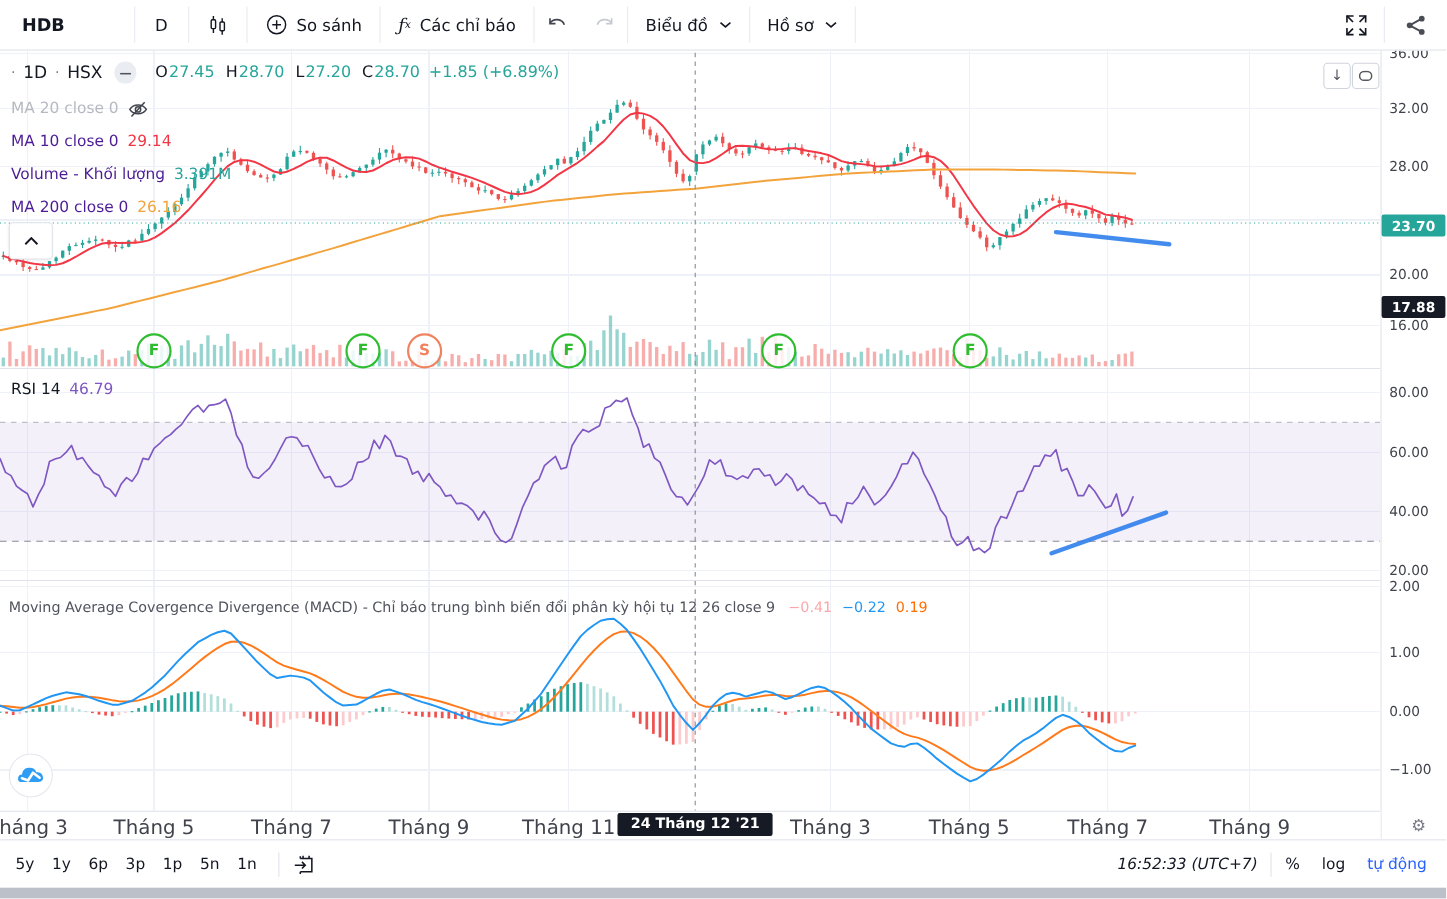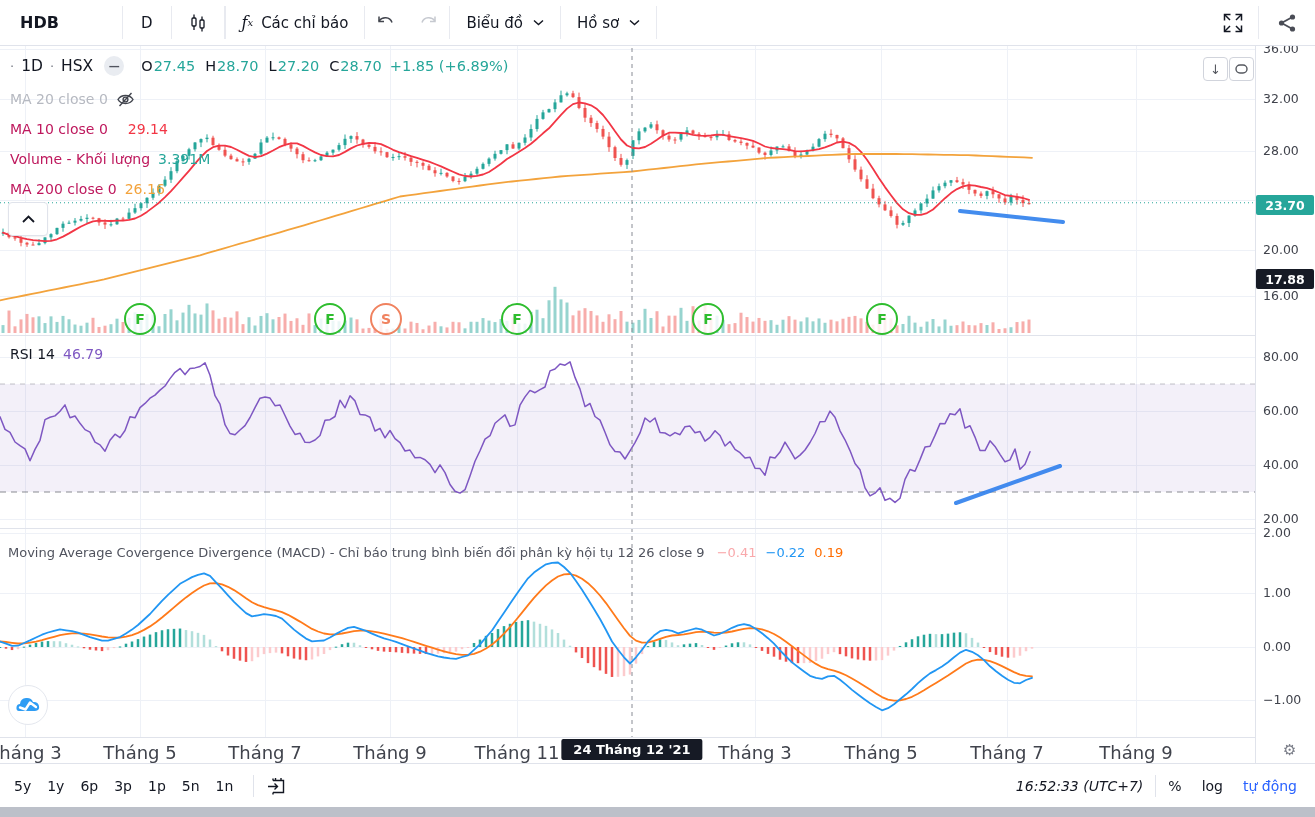--- a/index.html
+++ b/index.html
@@ -24,21 +24,21 @@
   .gear{position:absolute;left:1283px;top:741px;font-size:15px;color:#787b86;z-index:7;cursor:pointer;}
   
   .legend-title{position:absolute;left:10px;top:56px;display:flex;align-items:center;gap:7px;font-size:15.5px;z-index:10;white-space:nowrap;}
   .lt-sep{color:#787b86;font-size:13px;}
   .collapse-btn{width:20px;height:20px;border-radius:50%;background:#e9ecf1;color:#50535e;display:flex;align-items:center;justify-content:center;font-size:11px;font-weight:bold;cursor:pointer;margin:0 4px;}
   .ohlc{display:flex;gap:10px;font-size:14.5px;margin-left:6px;}
   .ohlc .k{color:#131722;}
   .ohlc .v{margin-left:1px;}
   .legend-rows{position:absolute;left:10px;top:84px;z-index:10;}
   .legend-row{height:30px;display:flex;align-items:center;gap:8px;font-size:14px;cursor:pointer;white-space:nowrap;}
-  .legend-row .lbl{color:#be185d;}
+  .legend-row .lbl{color:#4c1d95;}
   .legend-row.hidden-row .lbl{color:#b6b9c1;}
   .legend-row .val{font-size:14px;}
   .pane-legend{position:absolute;display:flex;align-items:center;gap:8px;z-index:10;white-space:nowrap;cursor:pointer;}
   #rsi-legend{left:10px;top:346px;font-size:14px;}
   #macd-legend{left:8px;top:545px;font-size:13px;}
   #macd-values{display:flex;gap:9px;margin-left:4px;}
   
   .chevron-btn{position:absolute;left:8px;top:202px;width:38px;height:32px;background:#fff;border:1px solid #e0e3eb;border-radius:4px;box-shadow:0 1px 2px rgba(0,0,0,.06);display:flex;align-items:center;justify-content:center;z-index:12;cursor:pointer;}
   .mini-btn{position:absolute;width:23px;height:22px;background:#fff;border:1px solid #d1d4dc;border-radius:4px;display:flex;align-items:center;justify-content:center;color:#55585f;font-size:13px;z-index:12;cursor:pointer;}
   .event-badge{position:absolute;width:28px;height:28px;border-radius:50%;background:rgba(255,255,255,.82);display:flex;align-items:center;justify-content:center;font-size:14px;font-weight:bold;z-index:9;cursor:pointer;}
@@ -78,20 +78,30 @@
           <line x1="6" y1="1.5" x2="6" y2="5"></line>
             <rect x="4" y="5" width="4" height="8" rx="1"></rect>
             <line x1="6" y1="13" x2="6" y2="17"></line>
           <line x1="14" y1="3.5" x2="14" y2="7"></line>
             <rect x="12" y="7" width="4" height="8" rx="1"></rect>
             <line x1="14" y1="15" x2="14" y2="18.5"></line>
         </svg>
       </span>
     </div>
     <div class="tb-sep"></div>
+    <div class="tb-item">
+      <span class="tb-icon">
+        <svg width="21" height="21" viewBox="0 0 21 21" fill="none" stroke="#131722" stroke-width="1.3">
+          <circle cx="10.5" cy="10.5" r="8.2"></circle>
+            <line x1="10.5" y1="6.5" x2="10.5" y2="14.5"></line>
+            <line x1="6.5" y1="10.5" x2="14.5" y2="10.5"></line>
+        </svg>
+      </span>
+      <span>So sánh</span>
+    </div>
     <div class="tb-sep"></div>
     <div class="tb-item">
       <span class="tb-icon" style="font-style:italic;font-family:'DejaVu Serif',serif;font-size:16px;">ƒ<sub style="font-size:10px;">x</sub></span>
       <span>Các chỉ báo</span>
     </div>
     <div class="tb-sep"></div>
     <div class="tb-item" style="padding:0 10px;">
       <span class="tb-icon">
         <svg width="22" height="20" viewBox="0 0 22 20" fill="none" stroke="#42454e" stroke-width="1.5">
             <path d="M4 8 C7 3.5 15 3.5 17 9.5"></path>
@@ -907,21 +917,21 @@
       <span style="display:flex;">
         <svg width="19" height="19" viewBox="0 0 19 19" fill="none" stroke="#42454e" stroke-width="1.4">
           <path d="M2 9.5 C5.2 4.2 13.8 4.2 17 9.5 C13.8 14.8 5.2 14.8 2 9.5 Z"></path>
           <circle cx="9.5" cy="9.5" r="2.4"></circle>
           <line x1="3.5" y1="16" x2="15.5" y2="3"></line>
         </svg>
       </span>
     </div>
     <div class="legend-row">
       <span class="lbl">MA 10 close 0</span>
-      <span class="val" style="color: rgb(242, 54, 69); margin-left: 12px;">29.14</span>
+      <span class="val" style="color: rgb(242, 54, 69);">29.14</span>
     </div>
     <div class="legend-row">
       <span class="lbl">Volume - Khối lượng</span>
       <span class="val" style="color: rgb(38, 166, 154);">3.391M</span>
     </div>
     <div class="legend-row">
       <span class="lbl">MA 200 close 0</span>
       <span class="val" style="color: rgb(243, 163, 60);">26.16</span>
     </div>
   </div>

